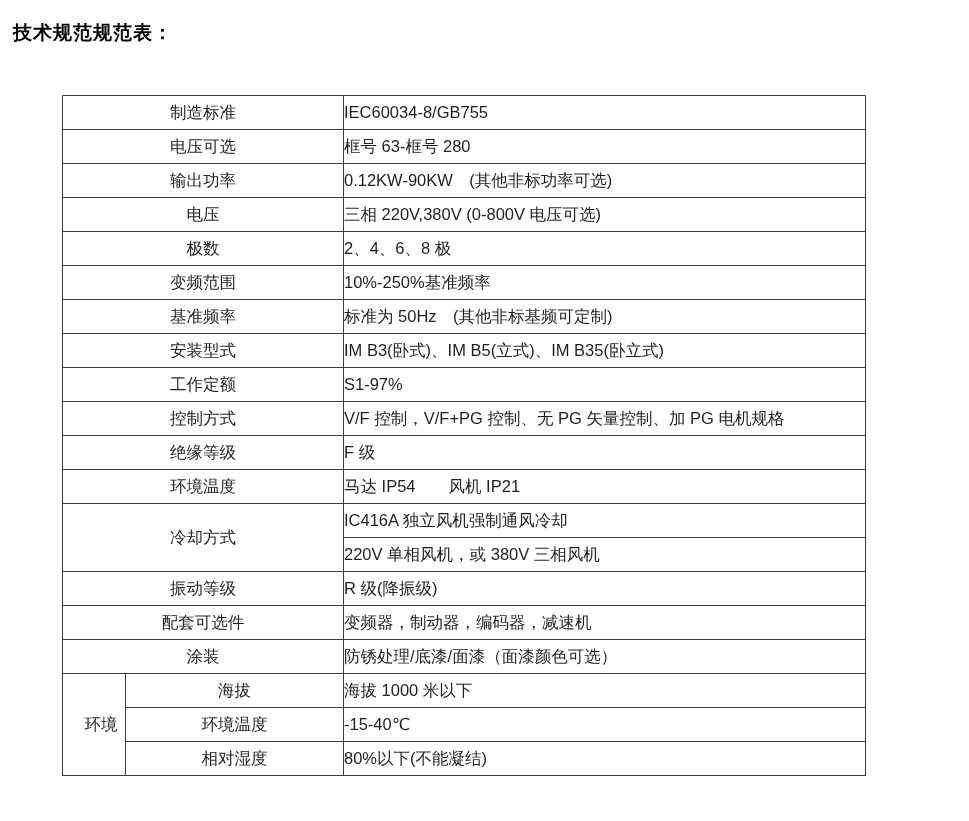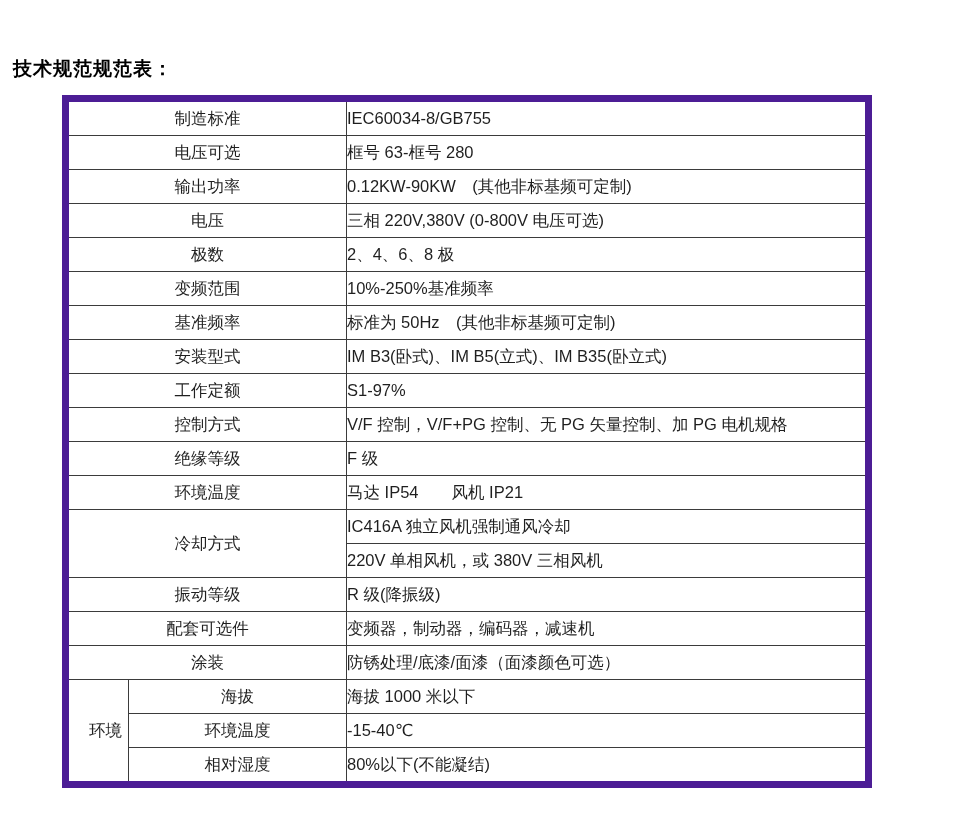--- a/index.html
+++ b/index.html
@@ -17,30 +17,29 @@
     overflow: hidden;
   }
   .doc-title {
     position: absolute;
     left: 13px;
     top: 20px;
     font-size: 19px;
     font-weight: bold;
     color: #000000;
     letter-spacing: 1px;
-    margin-top: 36px;
   }
   table.spec {
     position: absolute;
     left: 62px;
     top: 95px;
     width: 803px;
     border-collapse: collapse;
     table-layout: fixed;
-    border: 7px solid #4c1d95;
+    border: 1px solid #4c1d95;
   }
   table.spec td {
     border: 1px solid #3b3b3b;
     height: 33px;
     font-size: 16.5px;
     color: #1f1f1f;
     padding: 0;
     overflow: hidden;
     white-space: nowrap;
   }
@@ -83,21 +82,21 @@
       <tr>
         <td colspan="2" class="label-cell">制造标准</td>
         <td class="value-cell">IEC60034-8/GB755</td>
       </tr>
       <tr>
         <td colspan="2" class="label-cell">电压可选</td>
         <td class="value-cell">框号 63-框号 280</td>
       </tr>
       <tr>
         <td colspan="2" class="label-cell">输出功率</td>
-        <td class="value-cell">0.12KW-90KW　(其他非标基频可定制)</td>
+        <td class="value-cell">0.12KW-90KW　(其他非标功率可选)</td>
       </tr>
       <tr>
         <td colspan="2" class="label-cell">电压</td>
         <td class="value-cell">三相 220V,380V (0-800V 电压可选)</td>
       </tr>
       <tr>
         <td colspan="2" class="label-cell">极数</td>
         <td class="value-cell">2、4、6、8 极</td>
       </tr>
       <tr>

